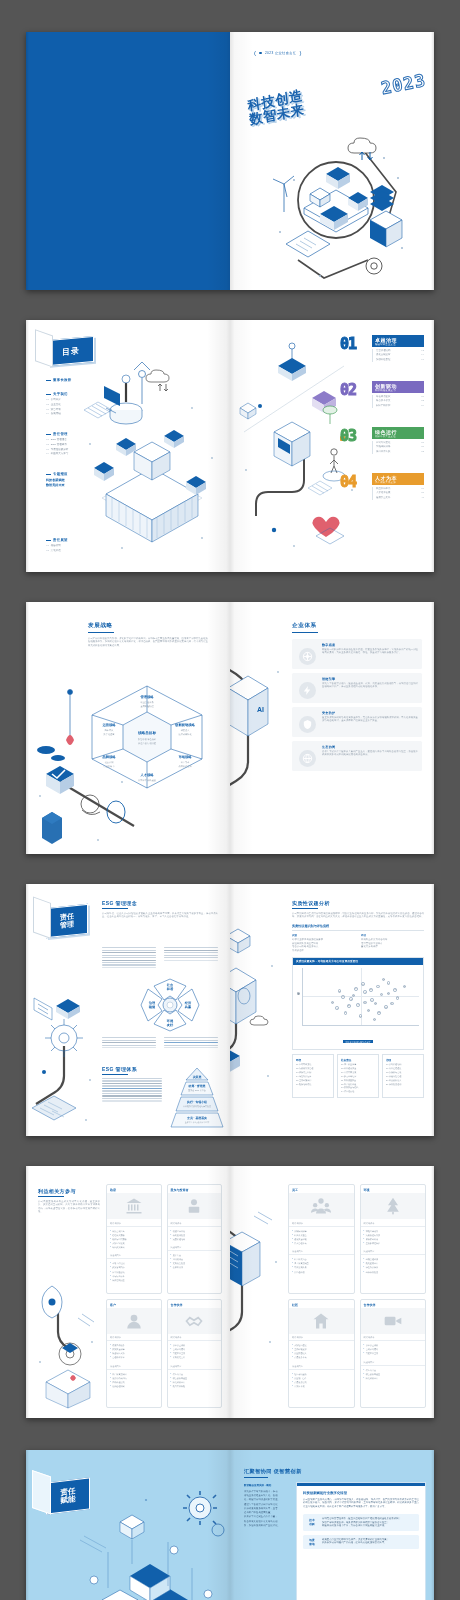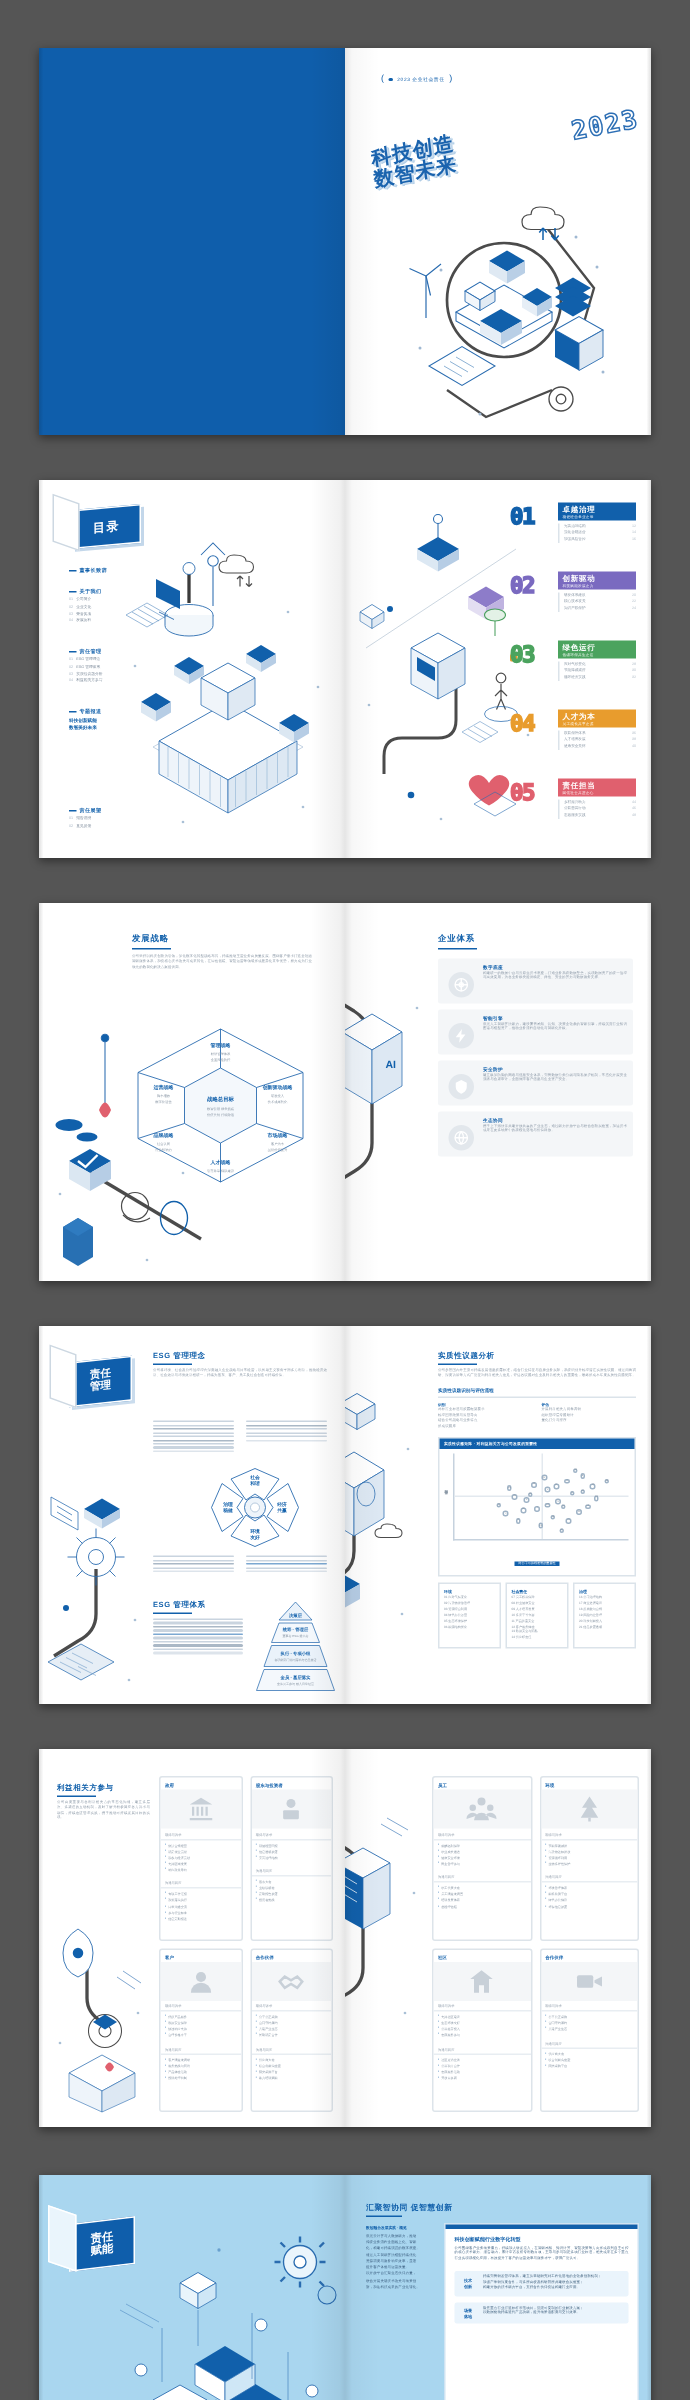--- a/index.html
+++ b/index.html
@@ -609,41 +609,20 @@
               <span>人才培养发展</span>
               <span class="pg">38</span>
             </div>
           <div class="num-row">
               <span>健康安全关怀</span>
               <span class="pg">40</span>
             </div>
         </div>
       </div>
 
-      <div class="num-item" style="top:198px">
-        <div class="num-glyph" style="color:#e0606e">05</div>
-        <div class="num-head" style="background:#e0606e">
-          <span>责任担当</span>
-          <small>回馈社会共进之心</small>
-        </div>
-        <div class="num-body">
-          <div class="num-row">
-              <span>乡村振兴助力</span>
-              <span class="pg">44</span>
-            </div>
-          <div class="num-row">
-              <span>公益慈善行动</span>
-              <span class="pg">46</span>
-            </div>
-          <div class="num-row">
-              <span>志愿服务实践</span>
-              <span class="pg">48</span>
-            </div>
-        </div>
-      </div>
     </div>
     <div class="edge-r"></div>
   </div>
 
   <div class="spread" id="spread-3">
     <div class="edge-l"></div>
 
     <div class="page left">
       <div style="position:absolute;left:62px;top:20px;width:120px">
         <div class="sec-title">发展战略</div>

